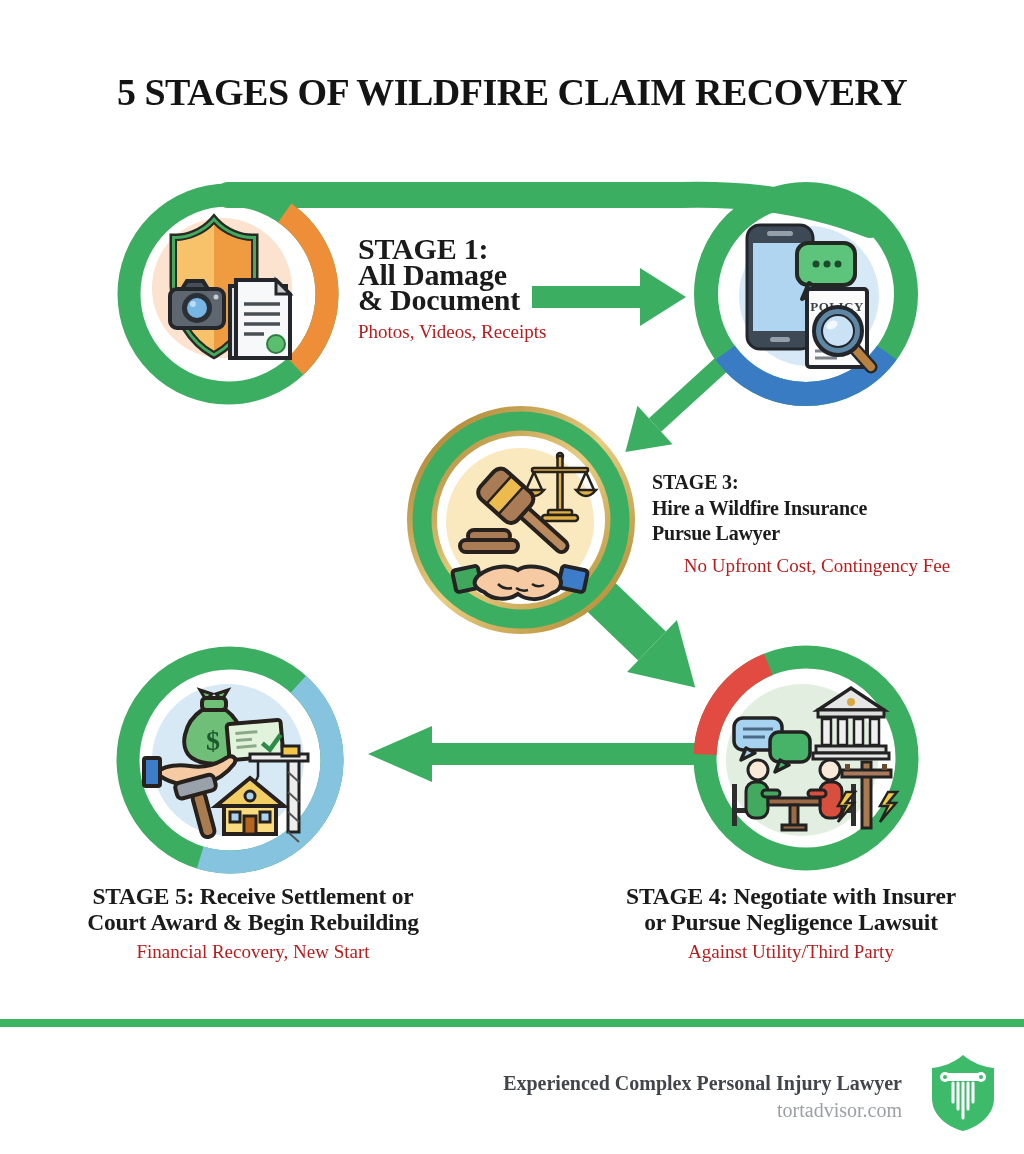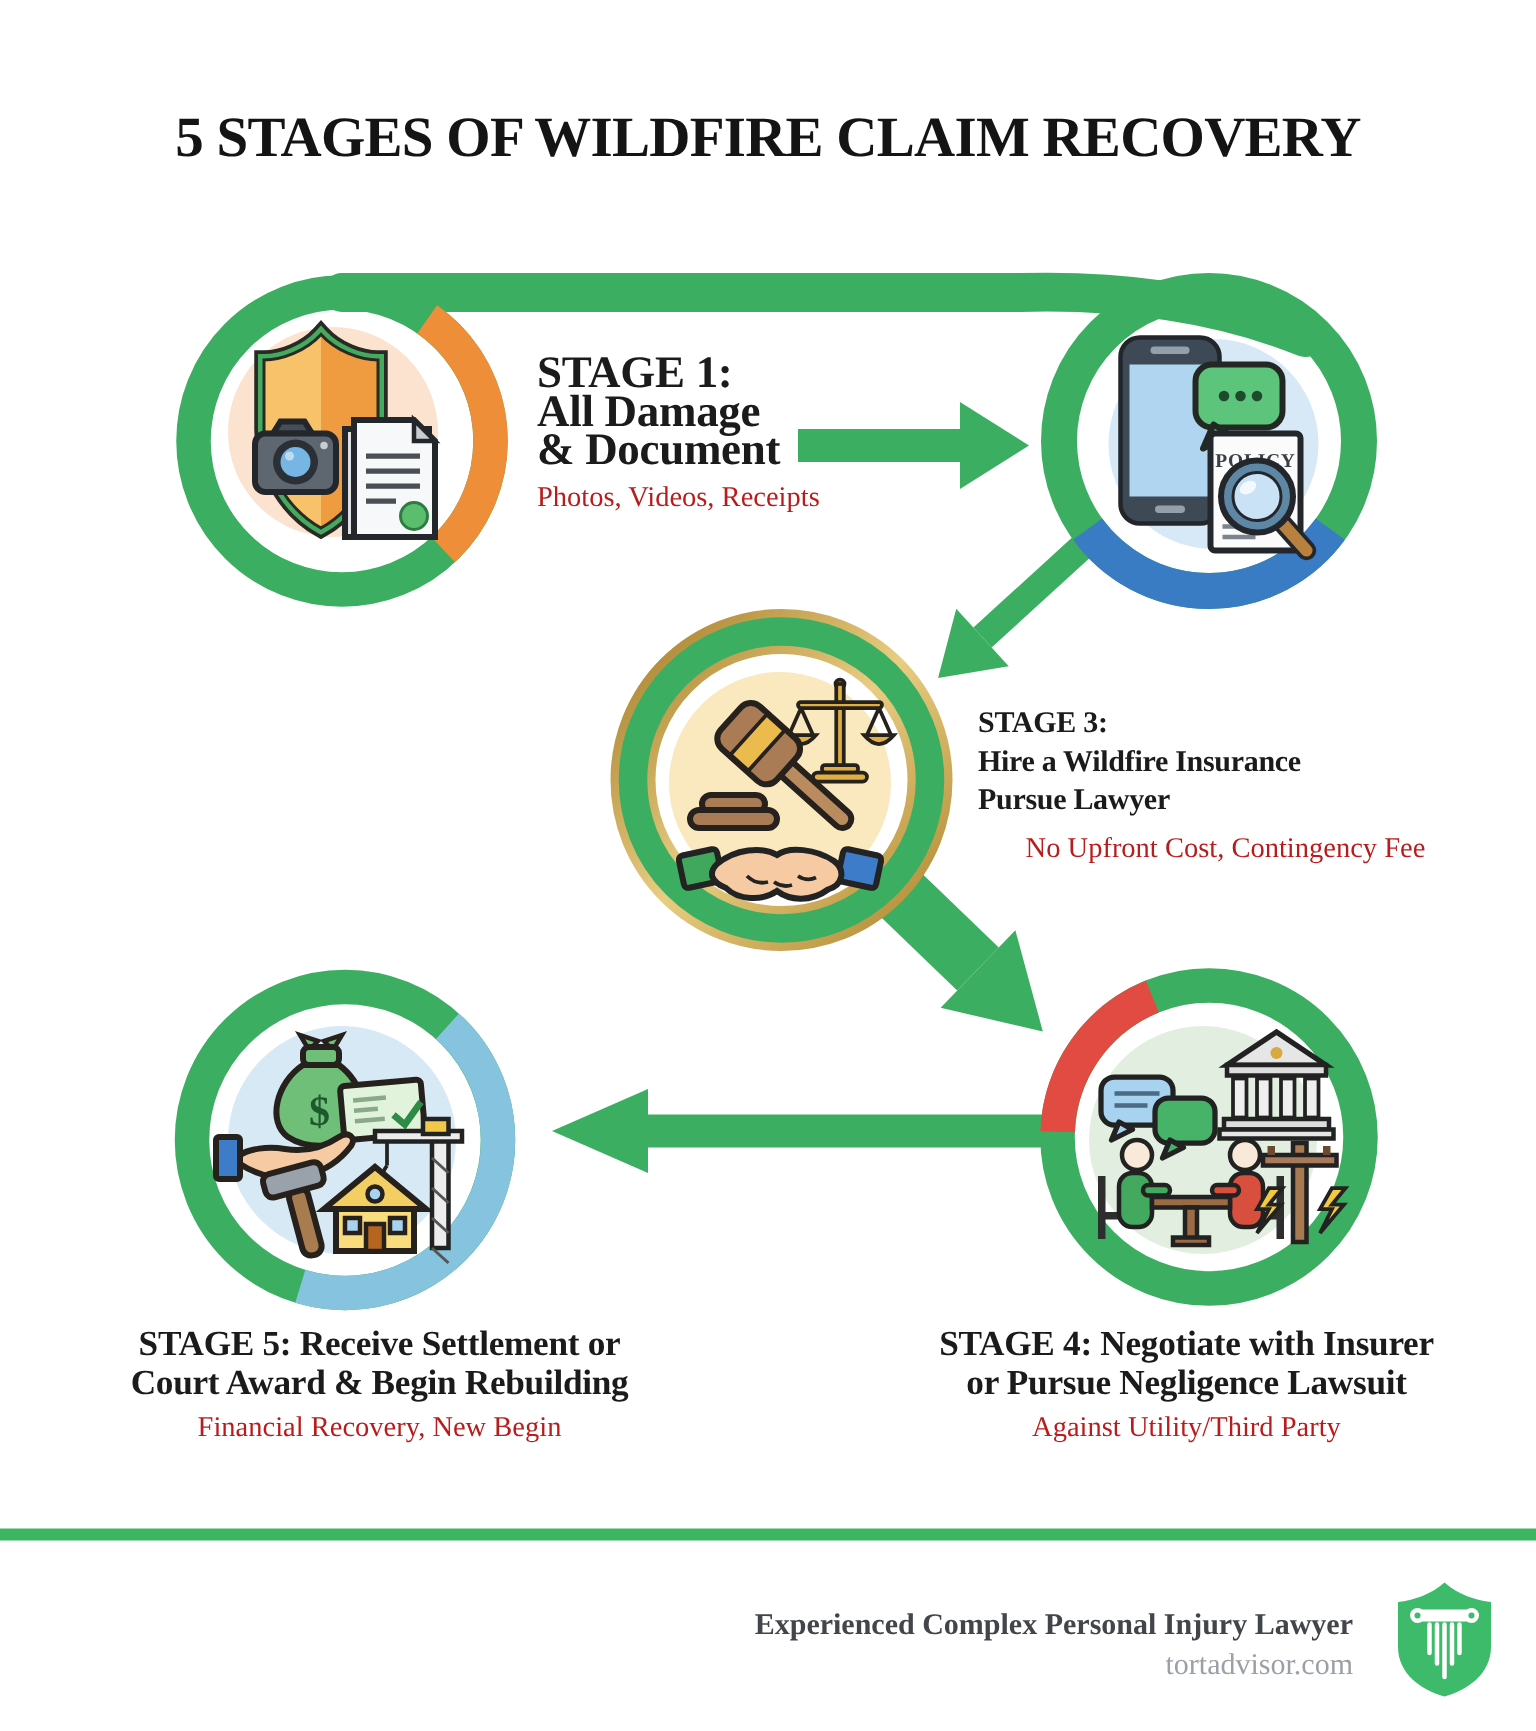--- a/index.html
+++ b/index.html
@@ -266,21 +266,21 @@
 
   <div class="abs stage-label s4" style="left:571px;top:884px;width:440px">
     <div class="stage-title-line">STAGE 4: Negotiate with Insurer</div>
     <div class="stage-title-line">or Pursue Negligence Lawsuit</div>
     <div class="stage-sub">Against Utility/Third Party</div>
   </div>
 
   <div class="abs stage-label s5" style="left:33px;top:884px;width:440px">
     <div class="stage-title-line">STAGE 5: Receive Settlement or</div>
     <div class="stage-title-line">Court Award &amp; Begin Rebuilding</div>
-    <div class="stage-sub">Financial Recovery, New Begin</div>
+    <div class="stage-sub">Financial Recovery, New Start</div>
   </div>
 
   <div id="footer-bar" class="abs"></div>
   <div id="footer-tagline" class="abs">Experienced Complex Personal Injury Lawyer</div>
   <div id="footer-website" class="abs">tortadvisor.com</div>
 
   <svg id="footer-logo" class="abs" width="74" height="82" viewBox="0 0 74 82">
     <path d="M37 3 C46 11 58 15 68 16 L68 46 C68 64 52 75 37 79 C22 75 6 64 6 46 L6 16 C16 15 28 11 37 3 Z" fill="#3DBB6B"></path>
     <rect x="17" y="21" width="40" height="8" rx="4" fill="#ffffff"></rect>
     <circle cx="19" cy="25" r="5" fill="#ffffff"></circle>

